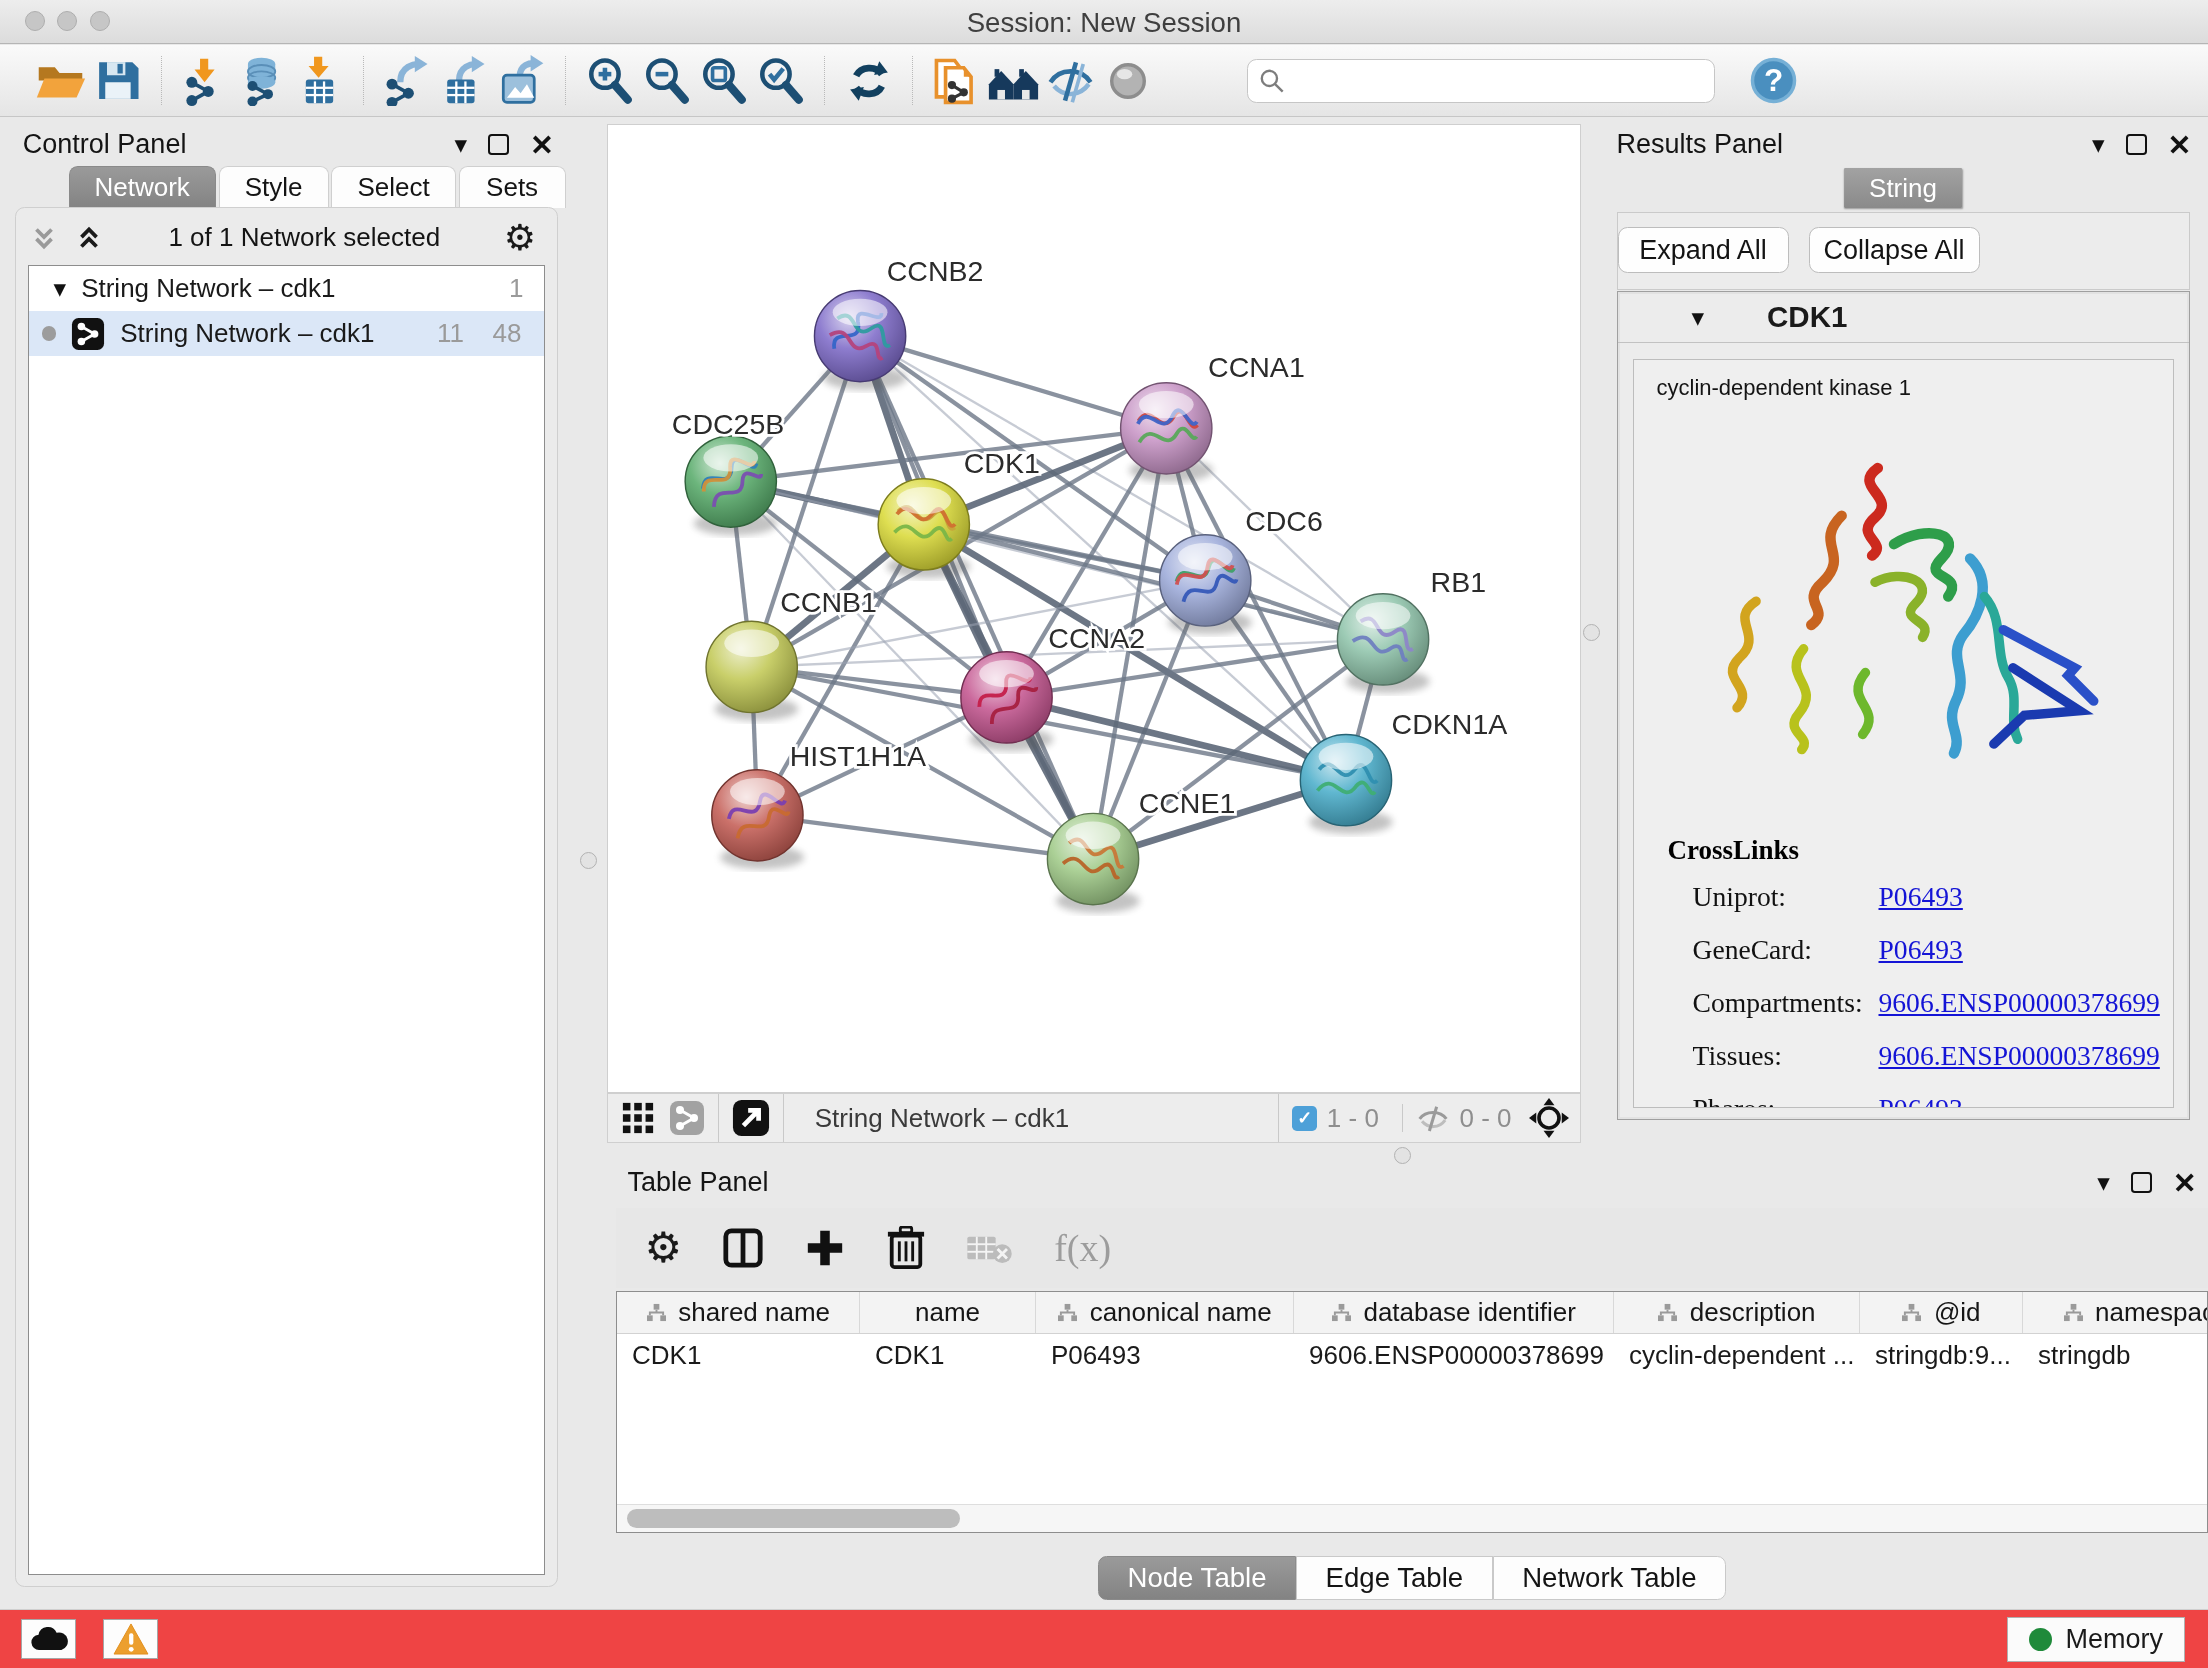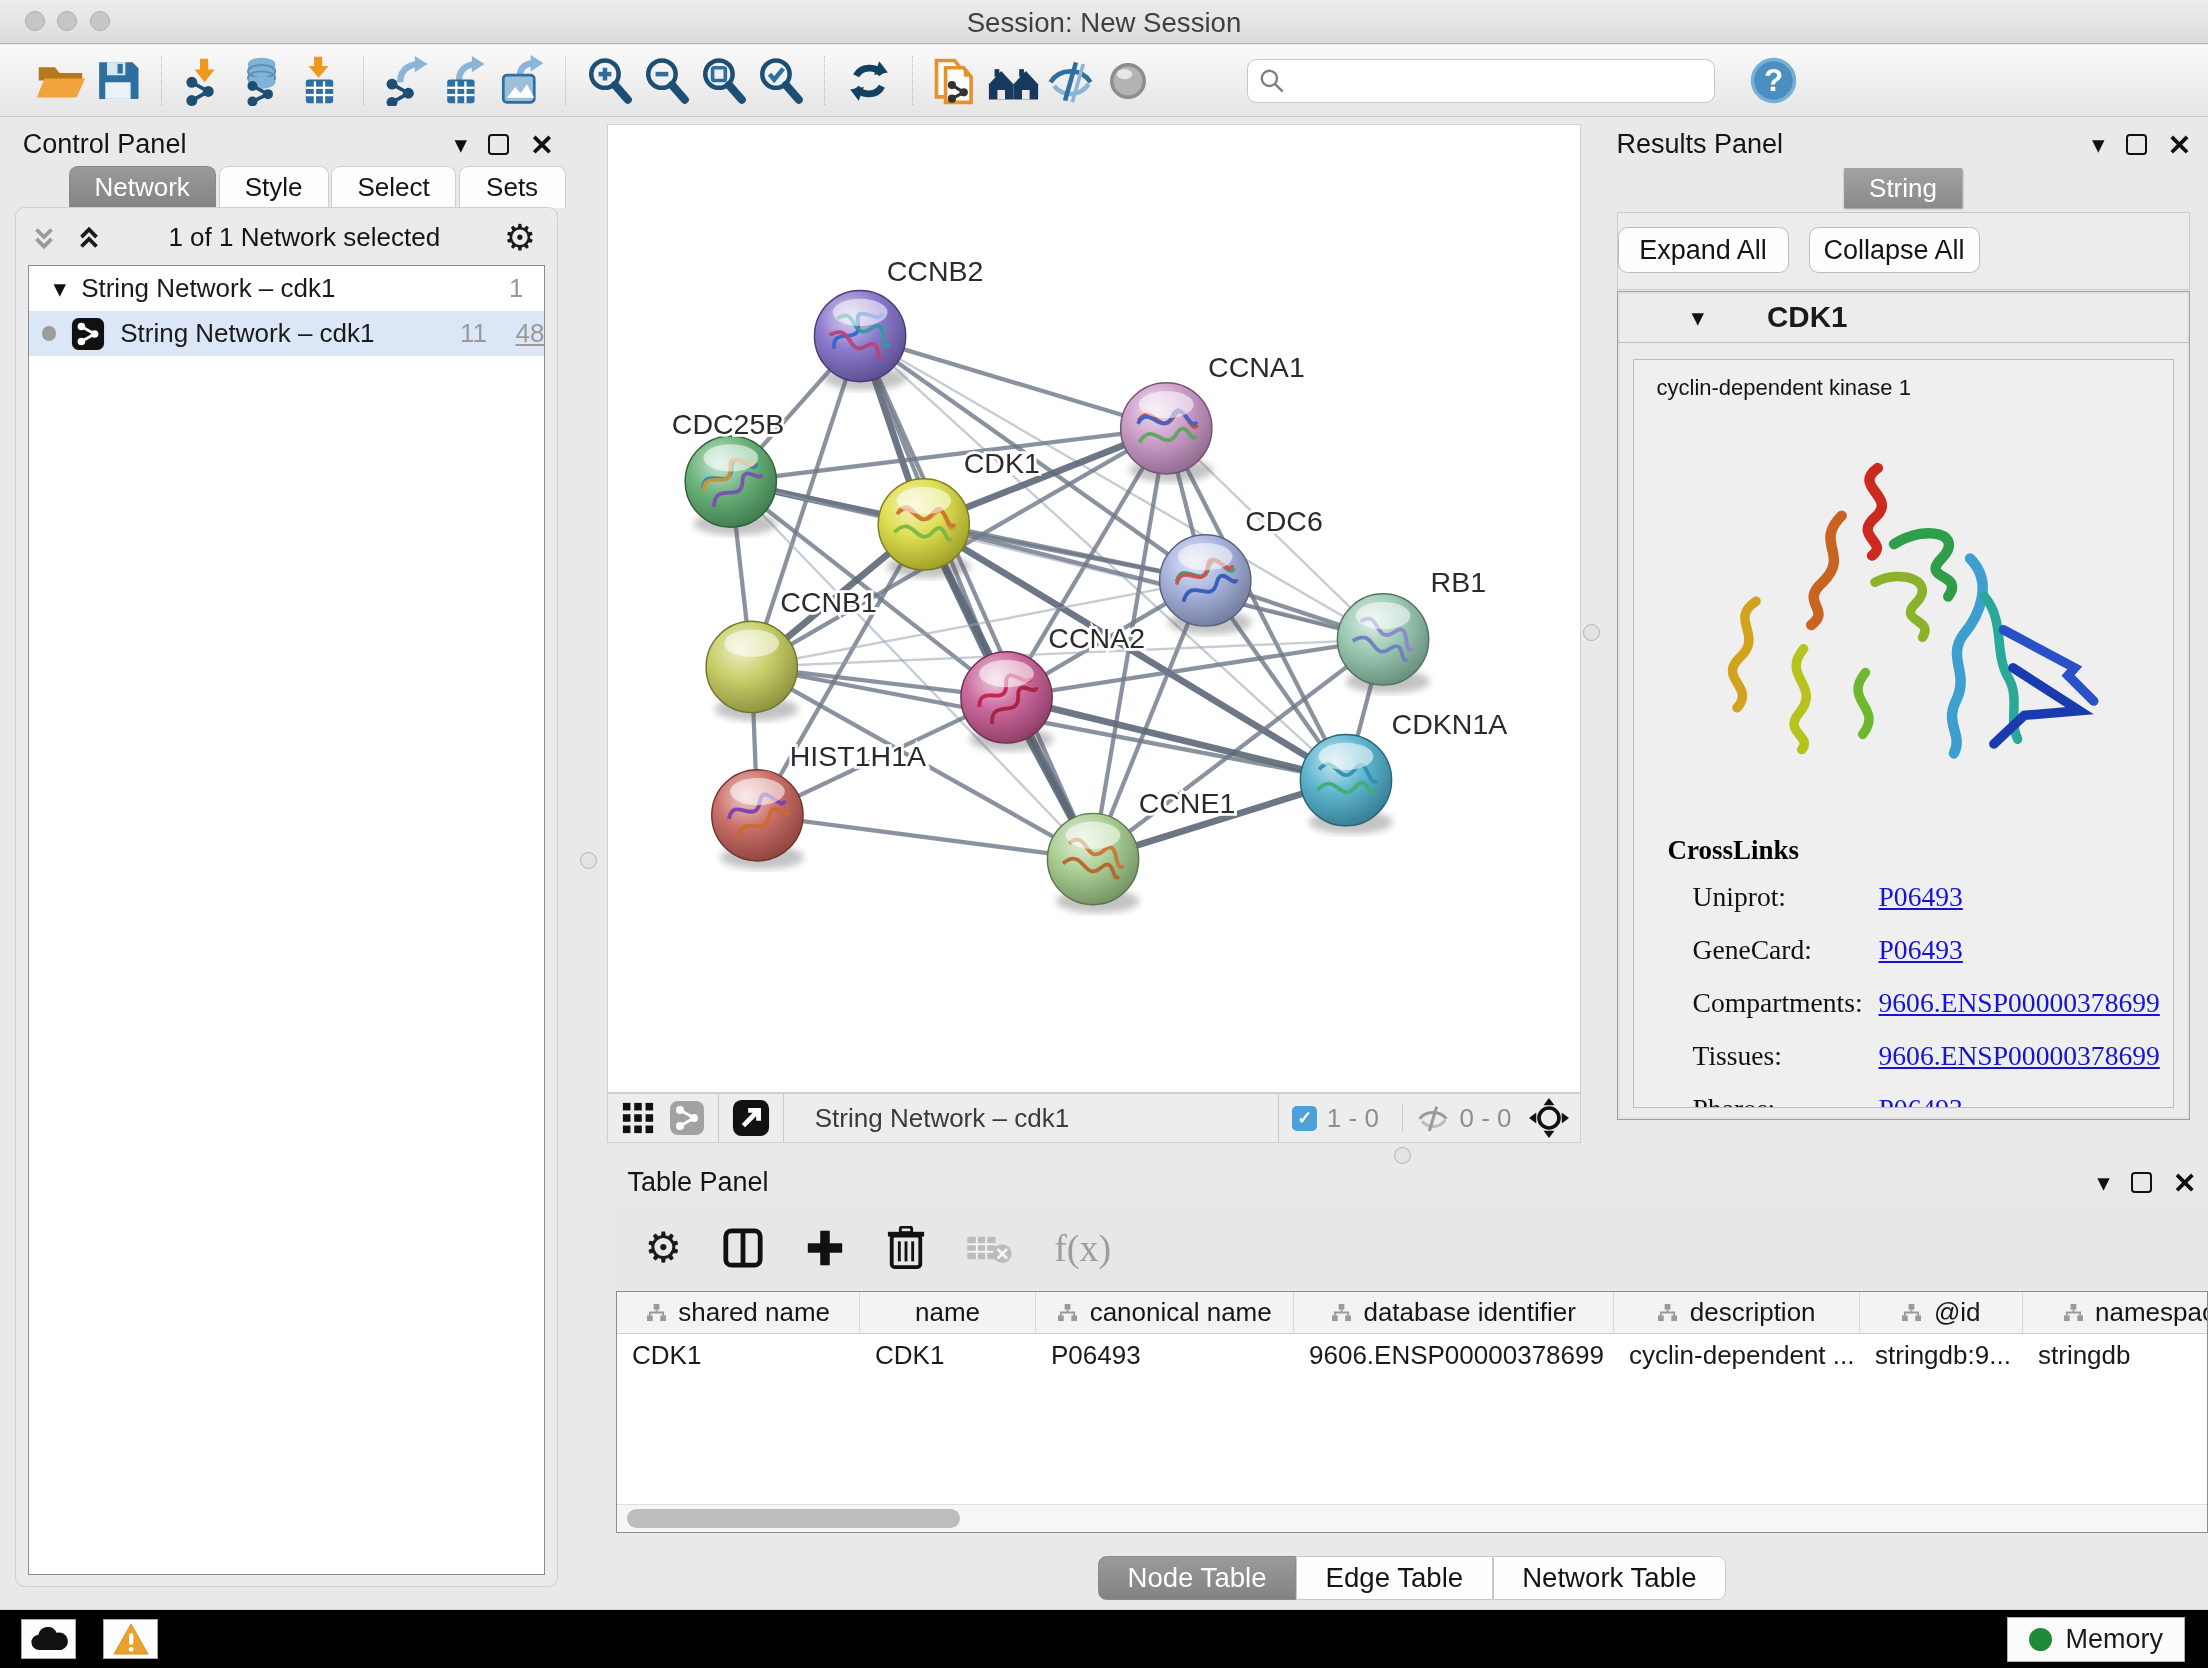--- a/index.html
+++ b/index.html
@@ -97,21 +97,21 @@
   .td { font-size:26px; display:flex; align-items:center; padding-left:15px; flex:none; overflow:hidden; white-space:nowrap; }
   .hscroll { position:absolute; left:0; right:0; bottom:0; height:28.5px; background:#f6f6f6; border-top:1px solid #dedede; }
   .hthumb { position:absolute; left:9.5px; top:4.8px; width:333px; height:19px; border-radius:9.5px; background:#bdbdbd; }
   .tp-tabs { position:absolute; left:50%; transform:translateX(-50%); top:394px; display:flex; }
   .tp-tab { height:44px; padding:0 28.5px; display:flex; align-items:center; font-size:27.6px;
     background:#fdfdfd; border:1px solid #c9c9c9; color:#141414; }
   .tp-tab:first-child { border-radius:8.6px 0 0 8.6px; }
   .tp-tab:last-child { border-radius:0 8.6px 8.6px 0; }
   .tp-tab.active { background:linear-gradient(#9a9a9a,#838383); color:#fff; border-color:#8a8a8a; }
   
-  .statusbar { position:absolute; left:0; top:1609px; width:2208px; height:59px; background:#000000; border-top:1px solid #cfcfcf;padding-left:7px; }
+  .statusbar { position:absolute; left:0; top:1609px; width:2208px; height:59px; background:#ef4444; border-top:1px solid #cfcfcf;padding-left:7px; }
   .sb-btn { position:absolute; top:8.6px; width:55px; height:40px; background:#fdfdfd; border:1.9px solid #a6a6a6;
     display:flex; align-items:center; justify-content:center; }
   .memory-btn { position:absolute; right:23px; top:6.7px; height:45px; background:#fbfbfb; border:1.9px solid #b0b0b0;
     display:flex; align-items:center; gap:13.3px; padding:0 21px; font-size:27px; }
   .mem-dot { width:23px; height:23px; border-radius:50%; background:#1f8a3a; }
   .splitdot { position:absolute; width:17px; height:17px; border-radius:50%; background:#e3e3e3; border:1px solid #b2b2b2; }
 </style>
 </head>
 <body>
 <div id="app">
@@ -354,21 +354,21 @@
               <rect x="1" y="1" width="34" height="34" rx="7" fill="#111"></rect>
               <g fill="#fff">
                 <circle cx="11" cy="10" r="4"></circle>
                 <circle cx="25" cy="18" r="4"></circle>
                 <circle cx="11" cy="26" r="4"></circle>
               </g>
               <path d="M11 10l14 8-14 8" stroke="#fff" stroke-width="3" fill="none"></path>
             </svg>
         <span style="flex:1;">String Network – cdk1</span>
         <span class="cnt" style="margin-right:28.5px;">11</span>
-        <span class="cnt" style="text-decoration:underline;">48</span>
+        <span class="cnt" style="margin-right:23px;">48</span>
       </div>
     </div>
   </div>
 </div>
 
 <div class="canvas">
   <svg id="netsvg" width="972" height="967" viewBox="0 0 1022 1017">
         <defs>
           <radialGradient id="ng0" cx="38%" cy="30%" r="80%">
             <stop offset="0%" stop-color="rgb(218,212,239)"></stop>

